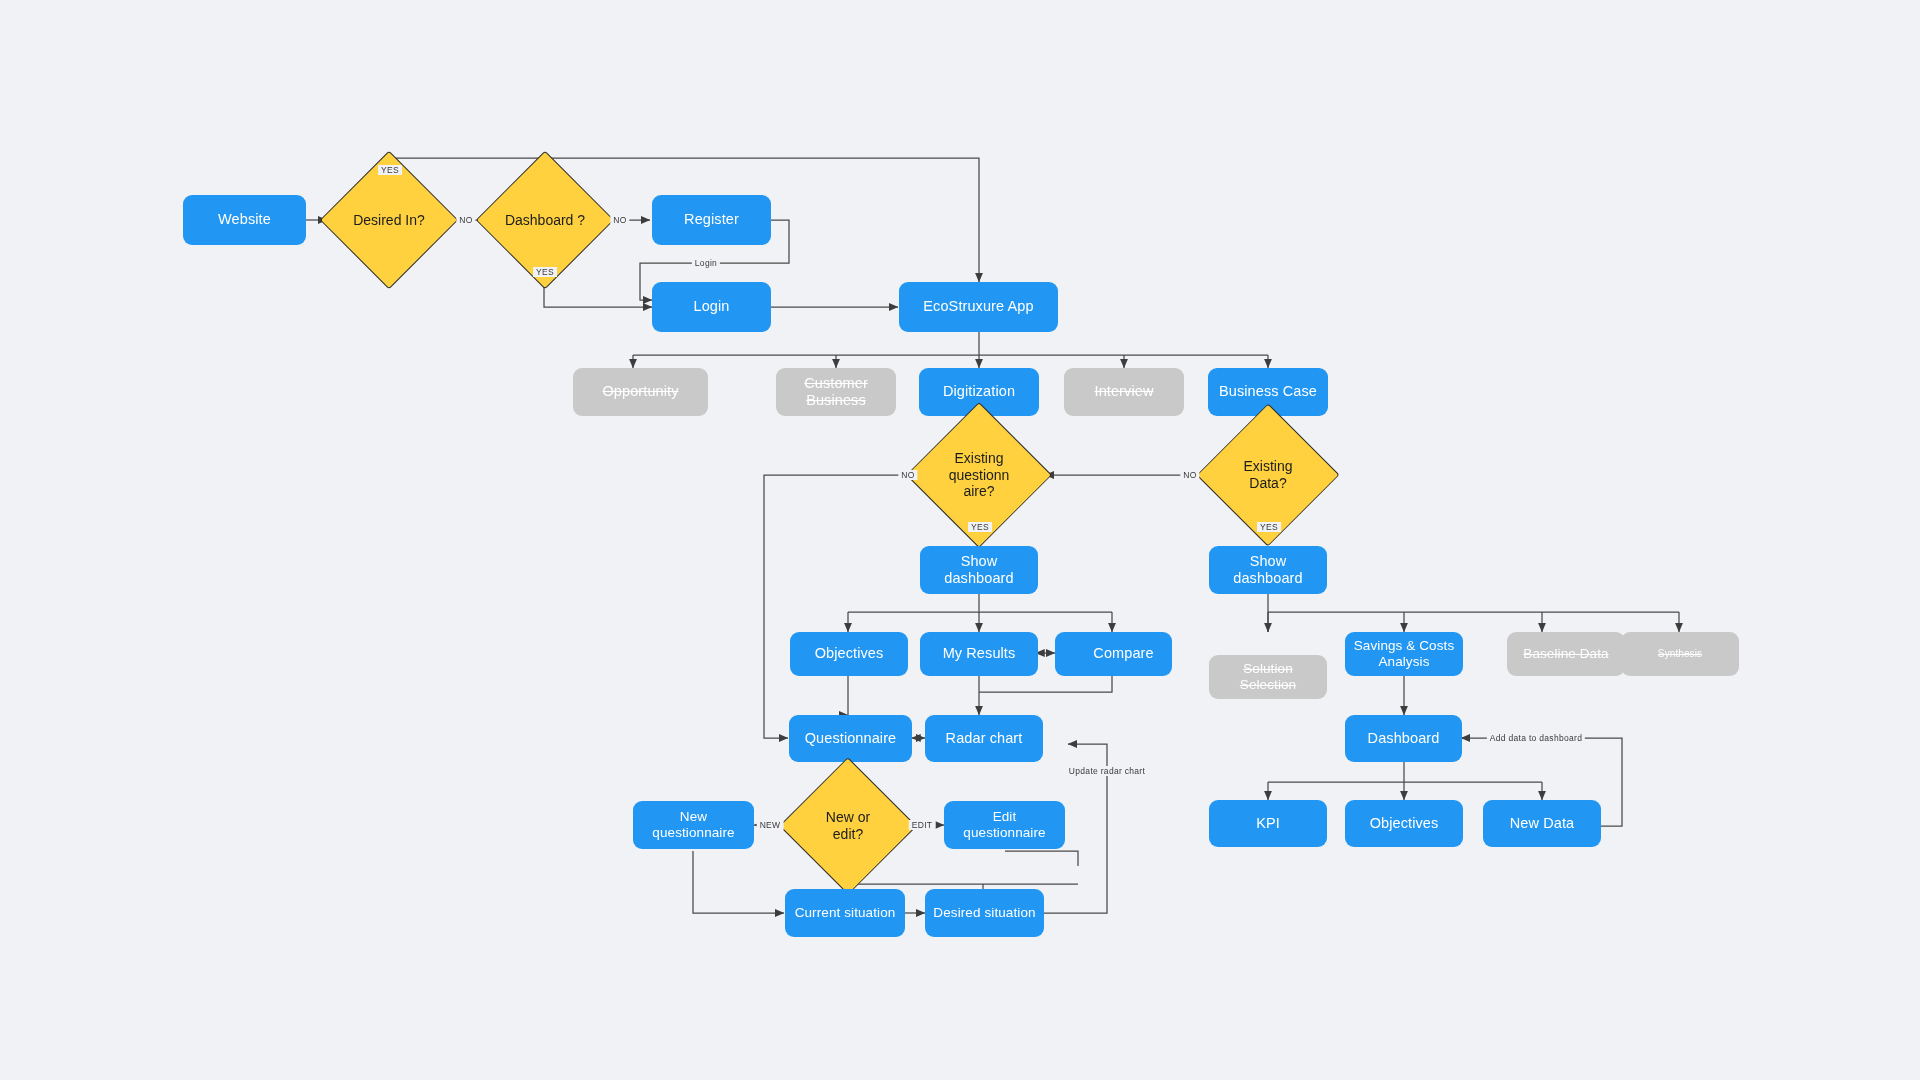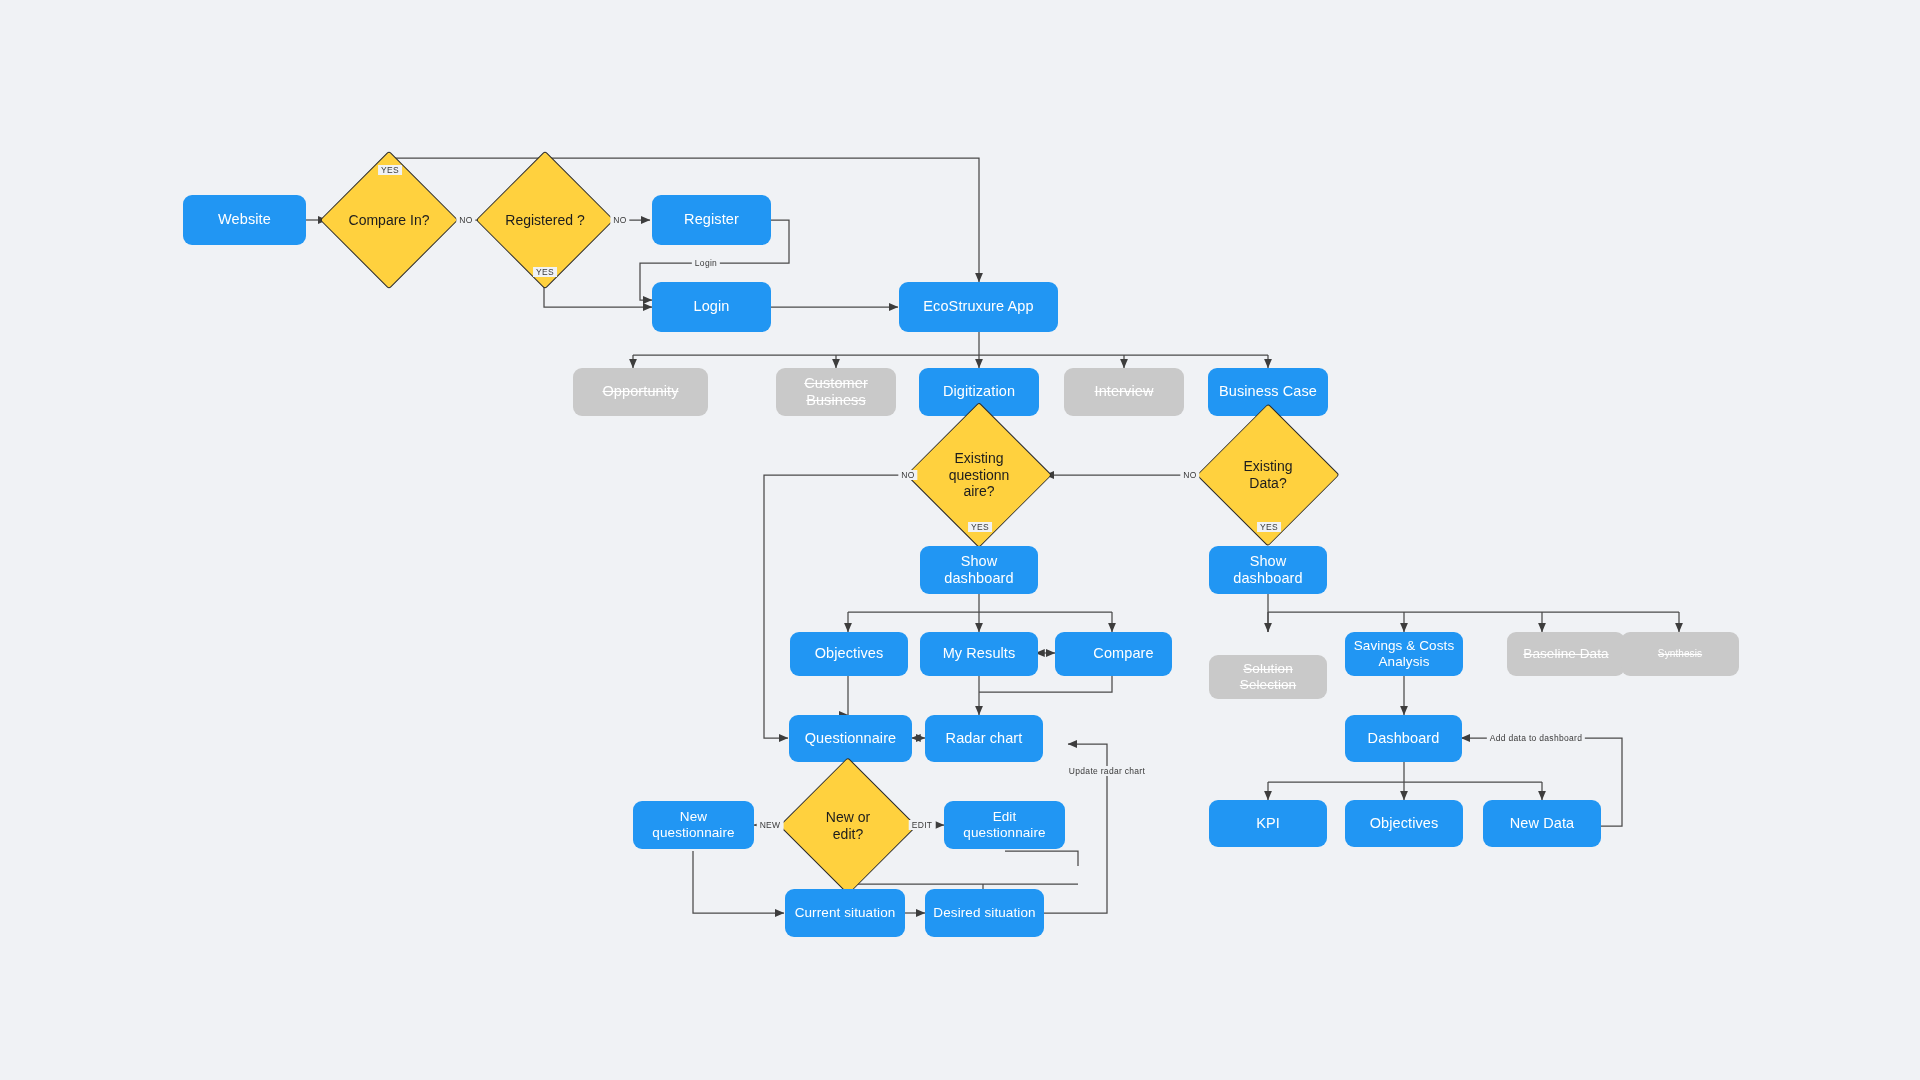--- a/index.html
+++ b/index.html
@@ -164,26 +164,26 @@
       <path d="M1043,913 L1107,913 L1107,744 L1068,744" marker-end="url(#arrow)"></path>
     </g>
   </svg>
 
   <div class="node blue" style="left:183px;top:195px;width:123px;height:50px;">
     <span>Website</span>
   </div>
 
   <div class="diamond" style="left:340px;top:171px;width:98px;height:98px;">
     <span class="dshape"></span>
-    <span class="dlabel">Compare In?</span>
+    <span class="dlabel">Desired In?</span>
   </div>
 
   <div class="diamond" style="left:496px;top:171px;width:98px;height:98px;">
     <span class="dshape"></span>
-    <span class="dlabel">Registered ?</span>
+    <span class="dlabel">Dashboard ?</span>
   </div>
 
   <div class="node blue" style="left:652px;top:195px;width:119px;height:50px;">
     <span>Register</span>
   </div>
 
   <div class="node blue" style="left:652px;top:282px;width:119px;height:50px;">
     <span>Login</span>
   </div>
 

